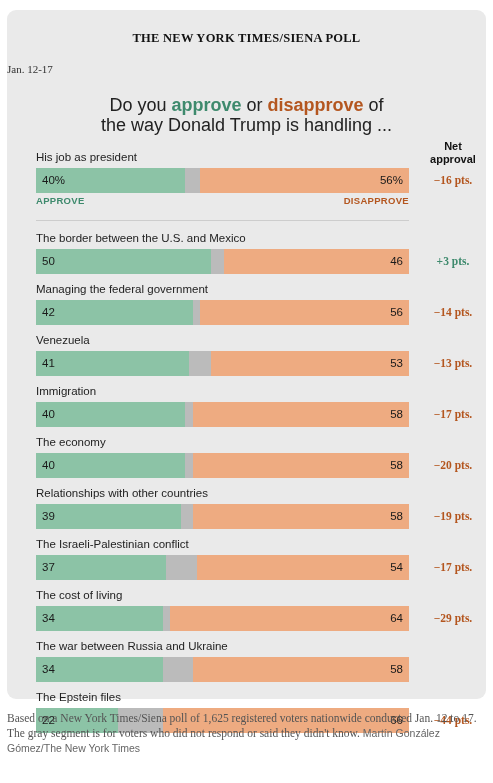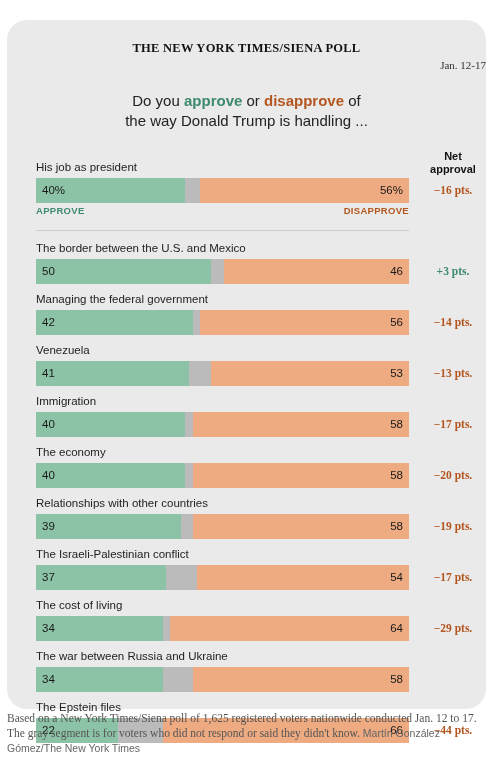--- a/index.html
+++ b/index.html
@@ -11,49 +11,49 @@
     width: 493px;
     height: 783px;
     font-family: "Liberation Sans", sans-serif;
     color: #121212;
     overflow: hidden;
   }
 
   .card {
     position: absolute;
     left: 7px;
-    top: 20px;
+    top: 10px;
     width: 479px;
     height: 689px;
     background: #eaeaea;
-    border-radius: 20px;
+    border-radius: 9px;
     box-sizing: border-box;
   }
 
   
   .masthead {
     text-align: center;
     padding-top: 21px;
     font-family: "Liberation Serif", serif;
     font-weight: bold;
     font-size: 12.5px;
     letter-spacing: 0.25px;
     color: #121212;
   }
   .dateline {
-    text-align: right;
-    margin-top: 3px;
+    text-align: left;
+    margin-top: 17px;
     font-family: "Liberation Serif", serif;
     font-size: 11px;
     color: #333333;
   }
   .question {
     text-align: center;
     margin-top: 20px;
-    font-size: 15px;
+    font-size: 18px;
     line-height: 20px;
     color: #222222;
   }
   .question .q-approve {
     color: #3e8a6d;
     font-weight: bold;
   }
   .question .q-disapprove {
     color: #b4561f;
     font-weight: bold;

